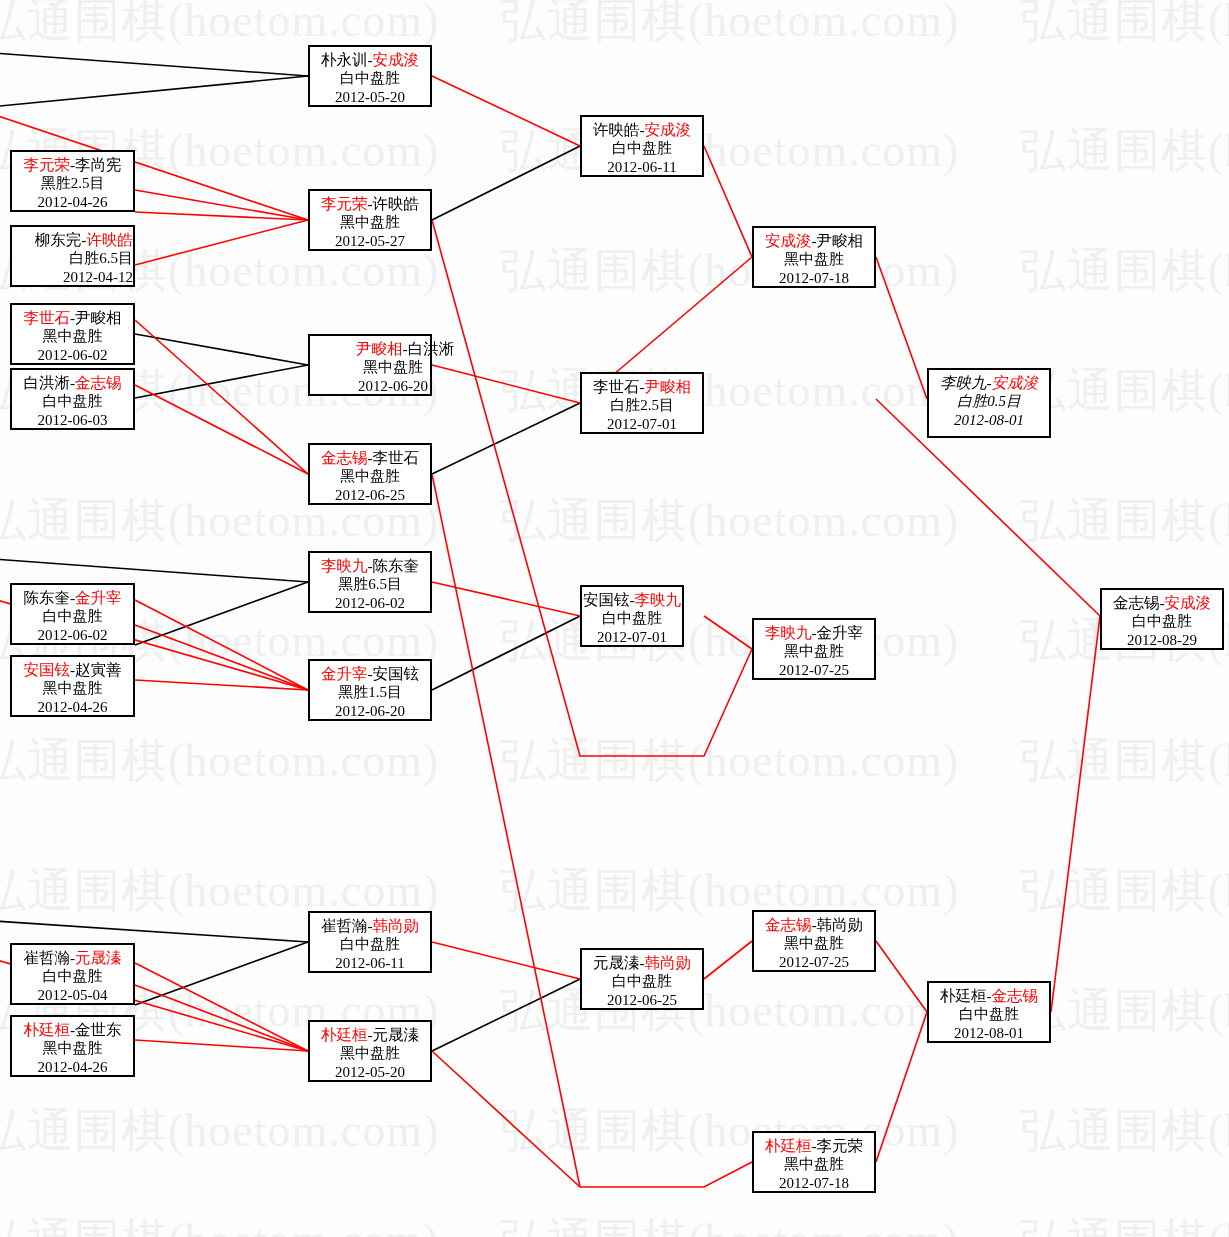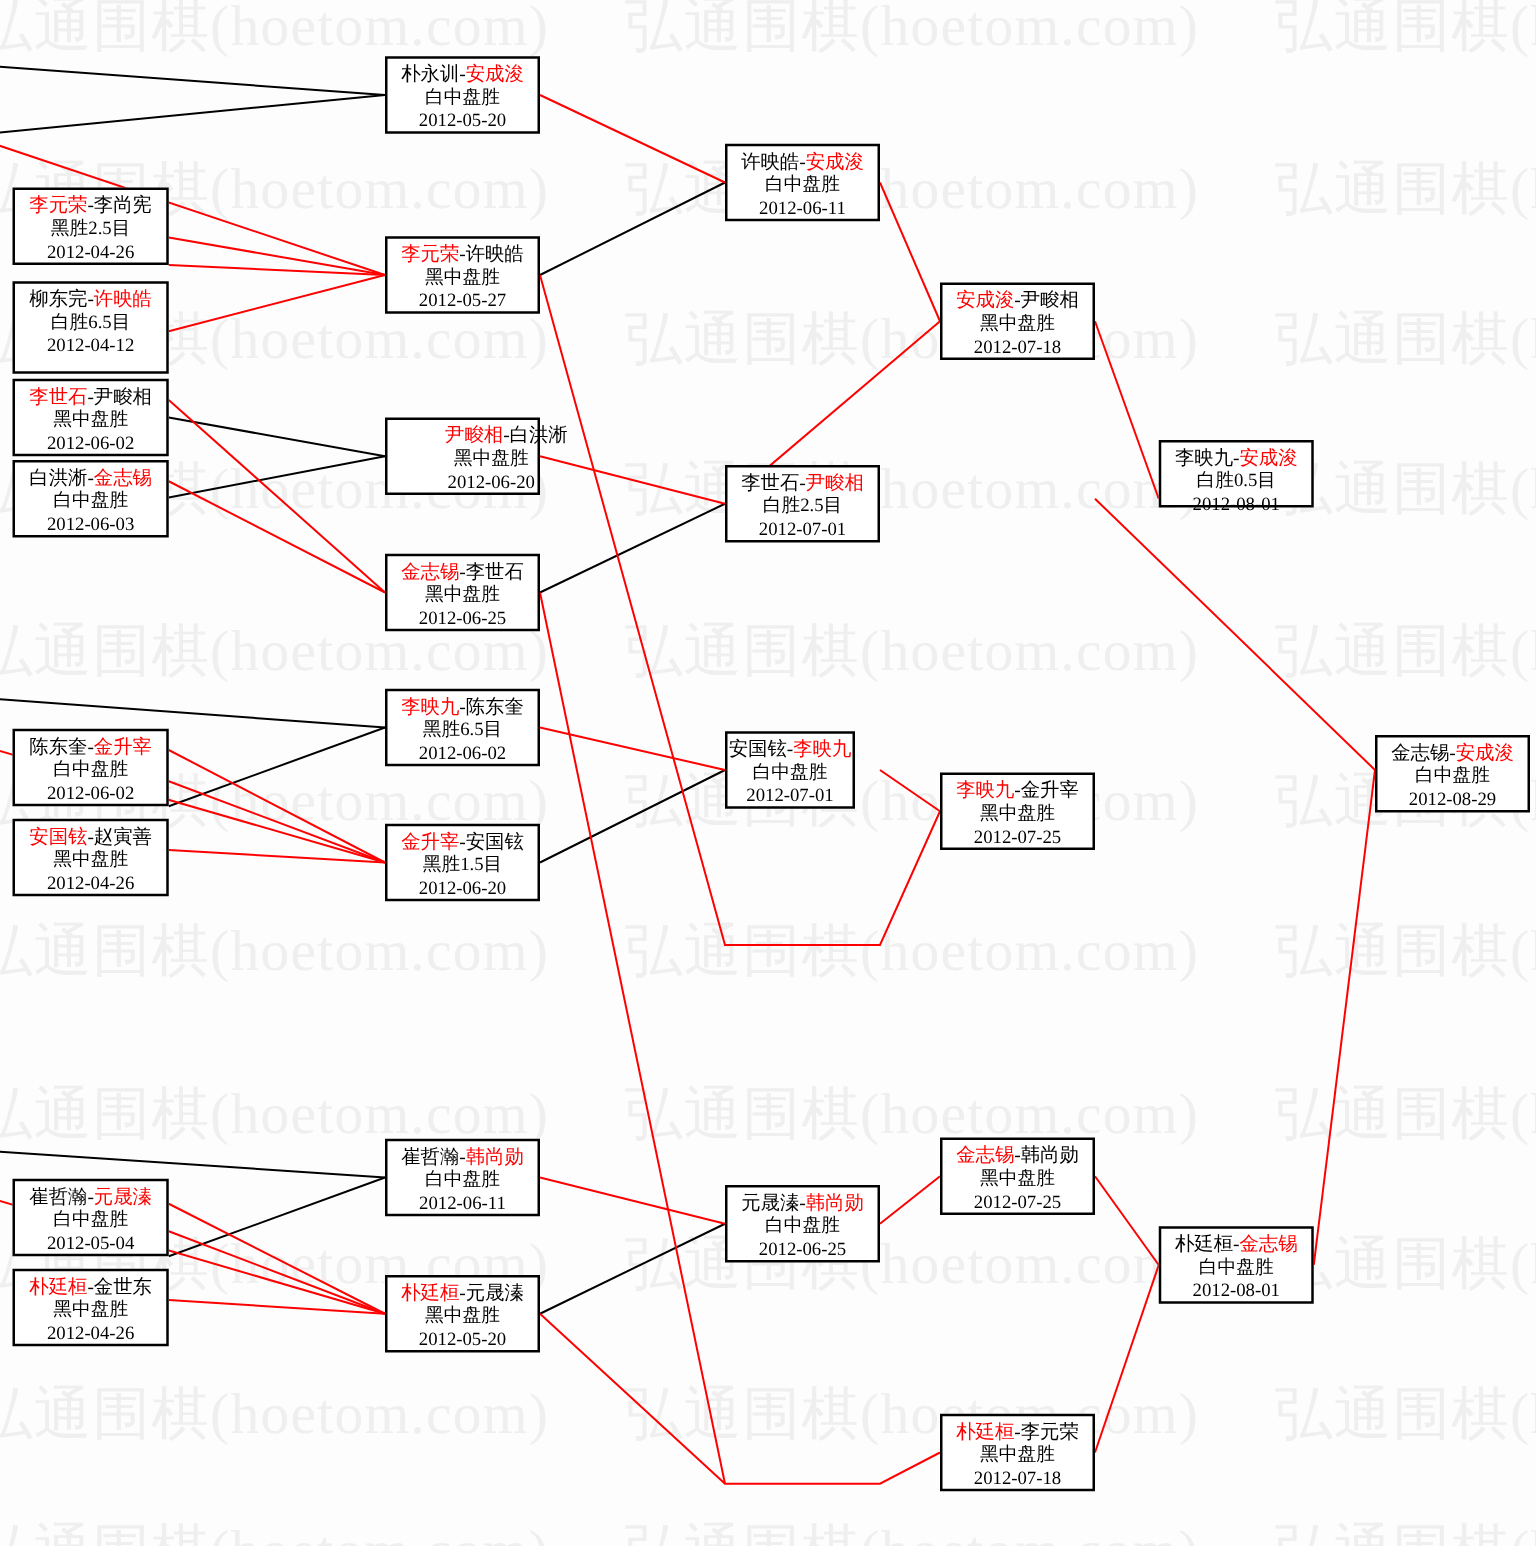--- a/index.html
+++ b/index.html
@@ -159,21 +159,21 @@
       <div class="match-box" style="left: 308px; top: 45px; width: 124px; height: 62px; border-color: rgb(0, 0, 0);">
         <span class="ln players"><span class="p-black">朴永训</span><span class="sep">-</span><span class="p-red">安成浚</span></span>
         <span class="ln">白中盘胜</span>
         <span class="ln date">2012-05-20</span>
       </div>
       <div class="match-box" style="left: 10px; top: 150px; width: 125px; height: 62px; border-color: rgb(0, 0, 0); text-align: center;">
         <span class="ln players"><span class="p-red">李元荣</span><span class="sep">-</span><span class="p-black">李尚宪</span></span>
         <span class="ln">黑胜2.5目</span>
         <span class="ln date">2012-04-26</span>
       </div>
-      <div class="match-box" style="left: 10px; top: 225px; width: 125px; height: 74px; border-color: rgb(0, 0, 0);">
+      <div class="match-box" style="left: 10px; top: 225px; width: 125px; height: 62px; border-color: rgb(0, 0, 0); text-align: right;">
         <span class="ln players"><span class="p-black">柳东完</span><span class="sep">-</span><span class="p-red">许映皓</span></span>
         <span class="ln">白胜6.5目</span>
         <span class="ln date">2012-04-12</span>
       </div>
       <div class="match-box" style="left: 10px; top: 303px; width: 125px; height: 62px; border-color: rgb(0, 0, 0);">
         <span class="ln players"><span class="p-red">李世石</span><span class="sep">-</span><span class="p-black">尹畯相</span></span>
         <span class="ln">黑中盘胜</span>
         <span class="ln date">2012-06-02</span>
       </div>
       <div class="match-box" style="left: 10px; top: 368px; width: 125px; height: 62px; border-color: rgb(0, 0, 0);">
@@ -269,21 +269,21 @@
       <div class="match-box" style="left: 752px; top: 910px; width: 124px; height: 62px; border-color: rgb(0, 0, 0);">
         <span class="ln players"><span class="p-red">金志锡</span><span class="sep">-</span><span class="p-black">韩尚勋</span></span>
         <span class="ln">黑中盘胜</span>
         <span class="ln date">2012-07-25</span>
       </div>
       <div class="match-box" style="left: 752px; top: 1131px; width: 124px; height: 62px; border-color: rgb(0, 0, 0);">
         <span class="ln players"><span class="p-red">朴廷桓</span><span class="sep">-</span><span class="p-black">李元荣</span></span>
         <span class="ln">黑中盘胜</span>
         <span class="ln date">2012-07-18</span>
       </div>
-      <div class="match-box" style="left: 927px; top: 352px; width: 124px; height: 54px; border-color: rgb(0, 0, 0);">
+      <div class="match-box" style="left: 927px; top: 368px; width: 124px; height: 70px; border-color: rgb(0, 0, 0); font-style: italic;">
         <span class="ln players"><span class="p-black">李映九</span><span class="sep">-</span><span class="p-red">安成浚</span></span>
         <span class="ln">白胜0.5目</span>
         <span class="ln date">2012-08-01</span>
       </div>
       <div class="match-box" style="left: 927px; top: 981px; width: 124px; height: 62px; border-color: rgb(0, 0, 0);">
         <span class="ln players"><span class="p-black">朴廷桓</span><span class="sep">-</span><span class="p-red">金志锡</span></span>
         <span class="ln">白中盘胜</span>
         <span class="ln date">2012-08-01</span>
       </div>
       <div class="match-box" style="left: 1100px; top: 588px; width: 124px; height: 62px; border-color: rgb(0, 0, 0);">

